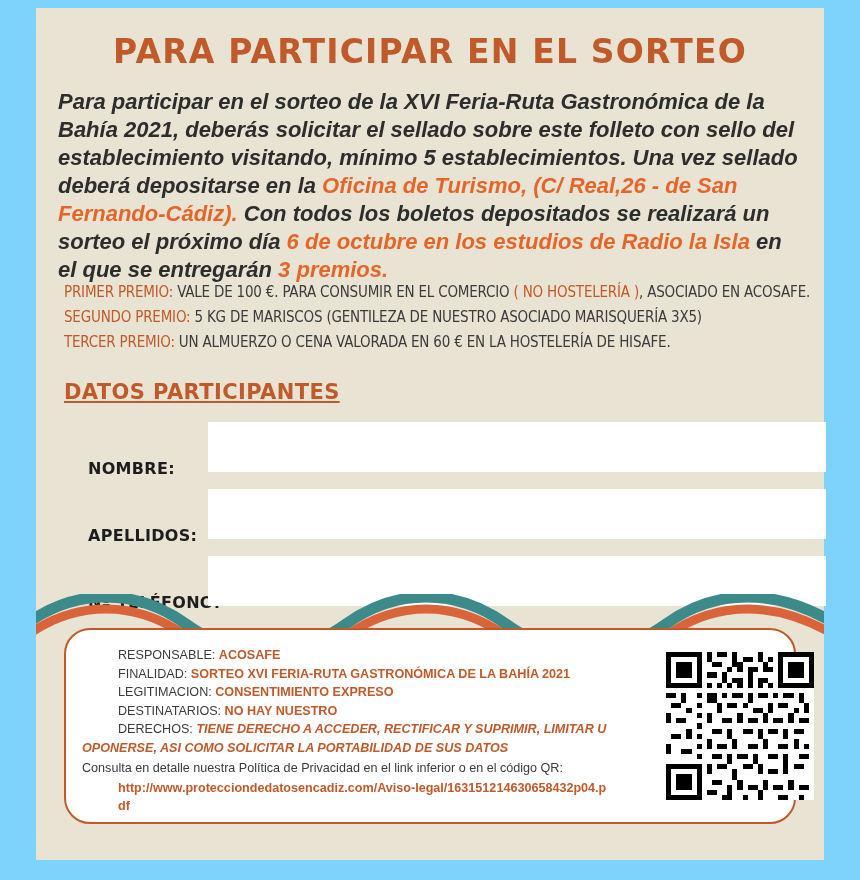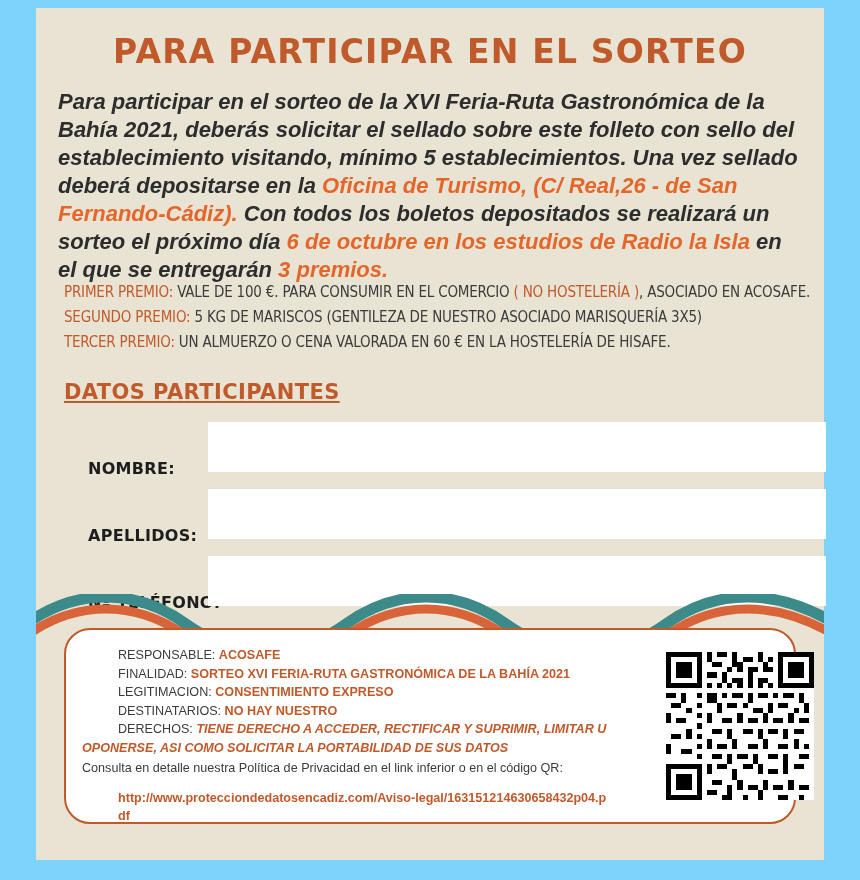--- a/index.html
+++ b/index.html
@@ -165,21 +165,21 @@
     margin-top: 2px;
     color: #3b3b3b;
     white-space: nowrap;
   }
   .legal-link {
     color: #c05a2a;
     font-weight: bold;
     text-decoration: none;
     word-break: break-all;
     display: block;
-    margin-top: 11px;
+    margin-top: 1px;
     padding-left: 36px;
   }
   .legal-wrap { white-space: normal; color: #c05a2a; font-weight: bold; font-style: italic; }
   
   .qr {
     position: absolute;
     left: 630px;
     top: 644px;
     width: 148px;
     height: 148px;

